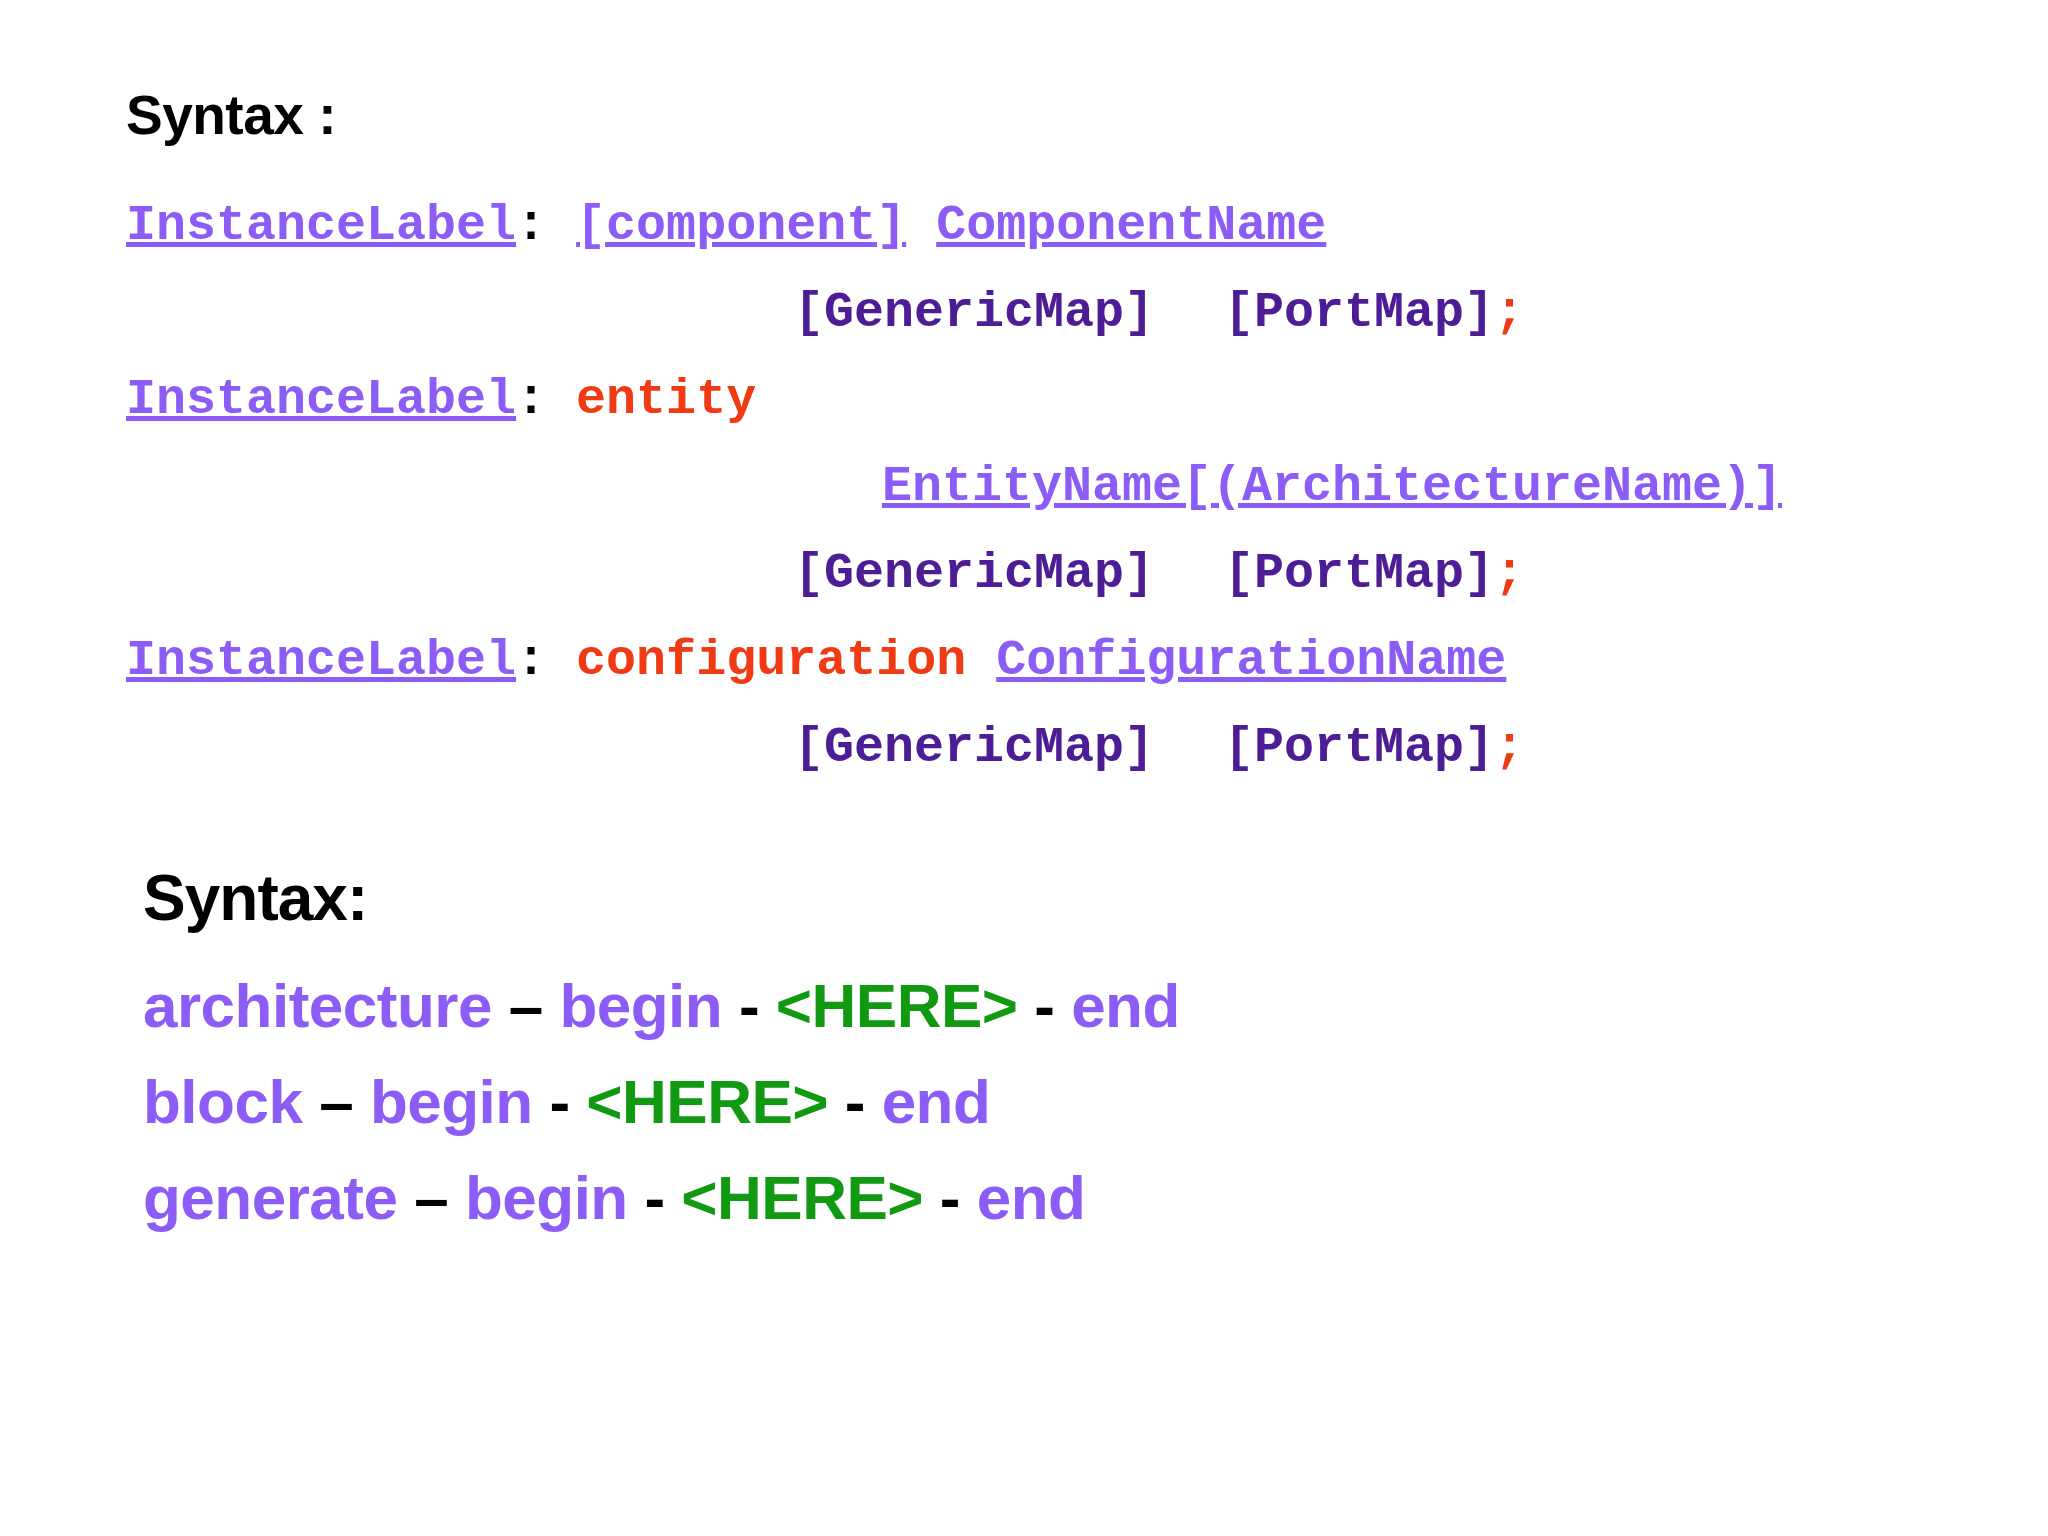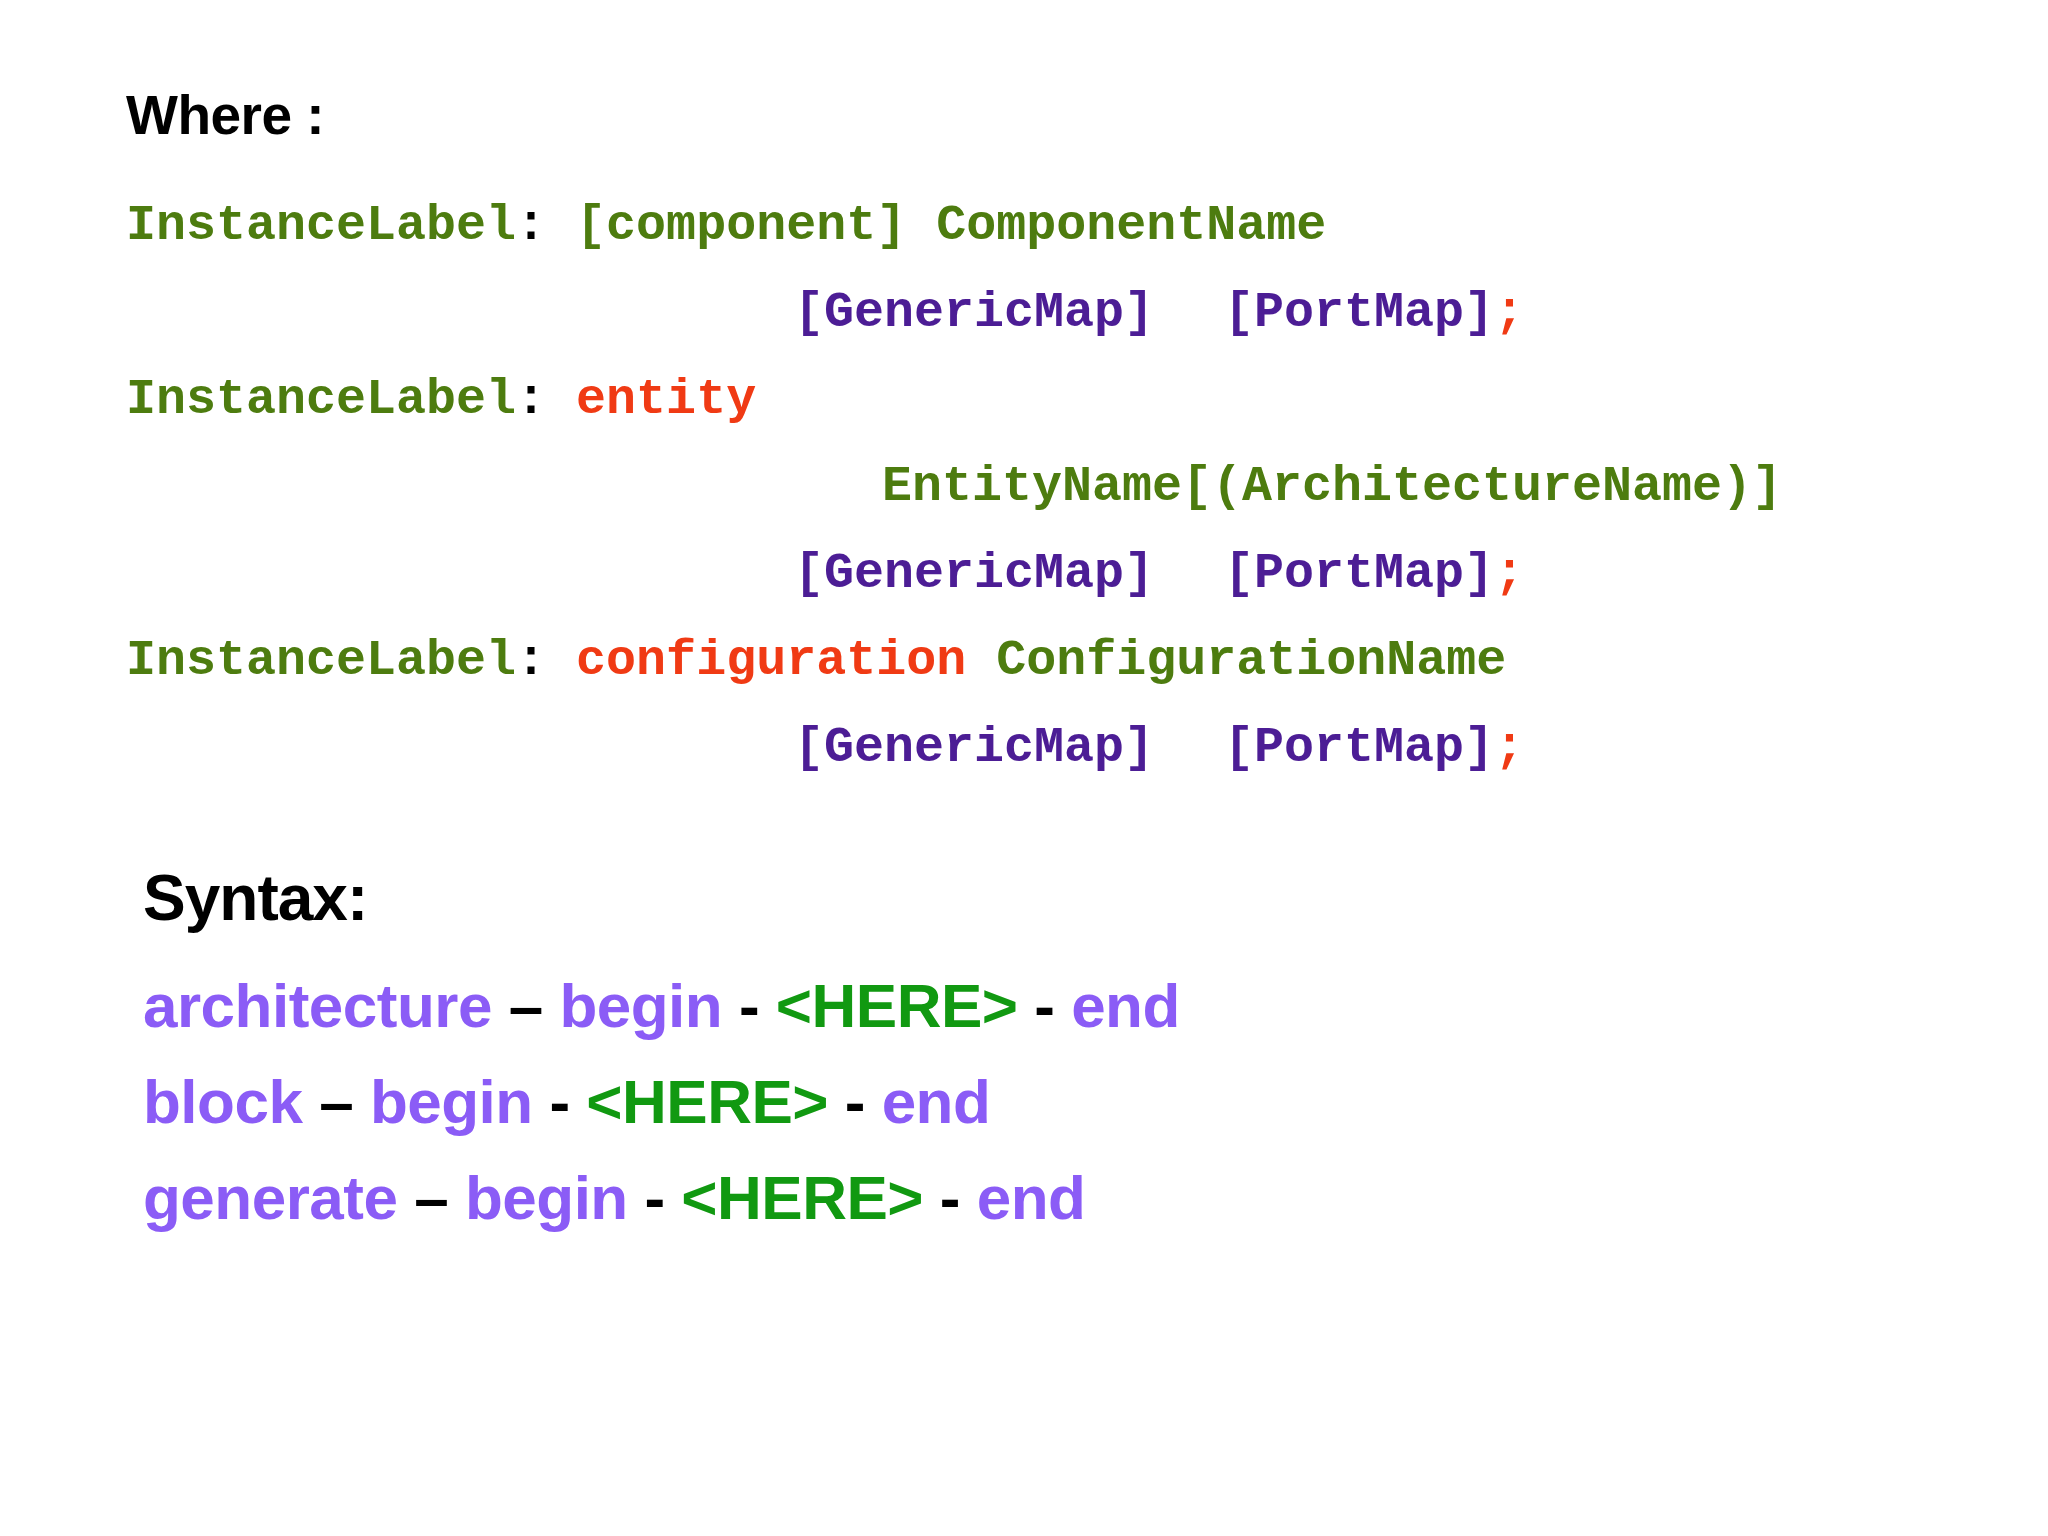--- a/index.html
+++ b/index.html
@@ -50,21 +50,21 @@
   }
   .code-line {
     white-space: pre;
     height: 87px;
     line-height: 87px;
   }
   .code-line.indent-1 { padding-left: 0px; }
   .code-line.indent-2 { padding-left: 628px; }
   .code-line.indent-3 { padding-left: 562px; text-align: center; }
 
-  .tok-green  { color: #4d7c0f; }
+  .tok-green  { color: #8b5cf6; text-decoration: underline; }
   .tok-orange { color: #4c1d95; margin-left: 40px; }
   .tok-red    { color: #f03a14; }
   .tok-black  { color: #000000; }
 
   
   .where-heading {
     position: absolute;
     left: 143px;
     top: 866px;
     font-family: "Liberation Sans", sans-serif;
@@ -94,21 +94,21 @@
   }
   .w-red   { color: #8b5cf6; }
   .w-green { color: #119911; margin-top: 8px; }
   .w-black { color: #000000; }
 </style>
 </head>
 <body>
 
 <div class="slide">
 
-  <div class="syntax-heading">Where :</div>
+  <div class="syntax-heading">Syntax :</div>
 
   <div class="code-block"><div class="code-line indent-1"><span class="tok-green">InstanceLabel</span><span class="tok-black">:</span><span class="tok-black"> </span><span class="tok-green">[component]</span><span class="tok-black"> </span><span class="tok-green">ComponentName</span></div><div class="code-line indent-2"><span class="tok-orange">[GenericMap]</span><span class="tok-black"> </span><span class="tok-orange">[PortMap]</span><span class="tok-red">;</span></div><div class="code-line indent-1"><span class="tok-green">InstanceLabel</span><span class="tok-black">:</span><span class="tok-black"> </span><span class="tok-red">entity</span></div><div class="code-line indent-3"><span class="tok-green">EntityName[(ArchitectureName)]</span></div><div class="code-line indent-2"><span class="tok-orange">[GenericMap]</span><span class="tok-black"> </span><span class="tok-orange">[PortMap]</span><span class="tok-red">;</span></div><div class="code-line indent-1"><span class="tok-green">InstanceLabel</span><span class="tok-black">:</span><span class="tok-black"> </span><span class="tok-red">configuration</span><span class="tok-black"> </span><span class="tok-green">ConfigurationName</span></div><div class="code-line indent-2"><span class="tok-orange">[GenericMap]</span><span class="tok-black"> </span><span class="tok-orange">[PortMap]</span><span class="tok-red">;</span></div></div>
 
   <div class="where-heading">Syntax:</div>
 
   <div class="where-list"><div class="where-line"><span class="w-red">architecture</span><span class="w-black"> </span><span class="w-black">–</span><span class="w-black"> </span><span class="w-red">begin</span><span class="w-black"> </span><span class="w-black">-</span><span class="w-black"> </span><span class="w-green">&lt;HERE&gt;</span><span class="w-black"> </span><span class="w-black">-</span><span class="w-black"> </span><span class="w-red">end</span></div><div class="where-line"><span class="w-red">block</span><span class="w-black"> </span><span class="w-black">–</span><span class="w-black"> </span><span class="w-red">begin</span><span class="w-black"> </span><span class="w-black">-</span><span class="w-black"> </span><span class="w-green">&lt;HERE&gt;</span><span class="w-black"> </span><span class="w-black">-</span><span class="w-black"> </span><span class="w-red">end</span></div><div class="where-line"><span class="w-red">generate</span><span class="w-black"> </span><span class="w-black">–</span><span class="w-black"> </span><span class="w-red">begin</span><span class="w-black"> </span><span class="w-black">-</span><span class="w-black"> </span><span class="w-green">&lt;HERE&gt;</span><span class="w-black"> </span><span class="w-black">-</span><span class="w-black"> </span><span class="w-red">end</span></div></div>
 
 </div>
 
 </body></html>

